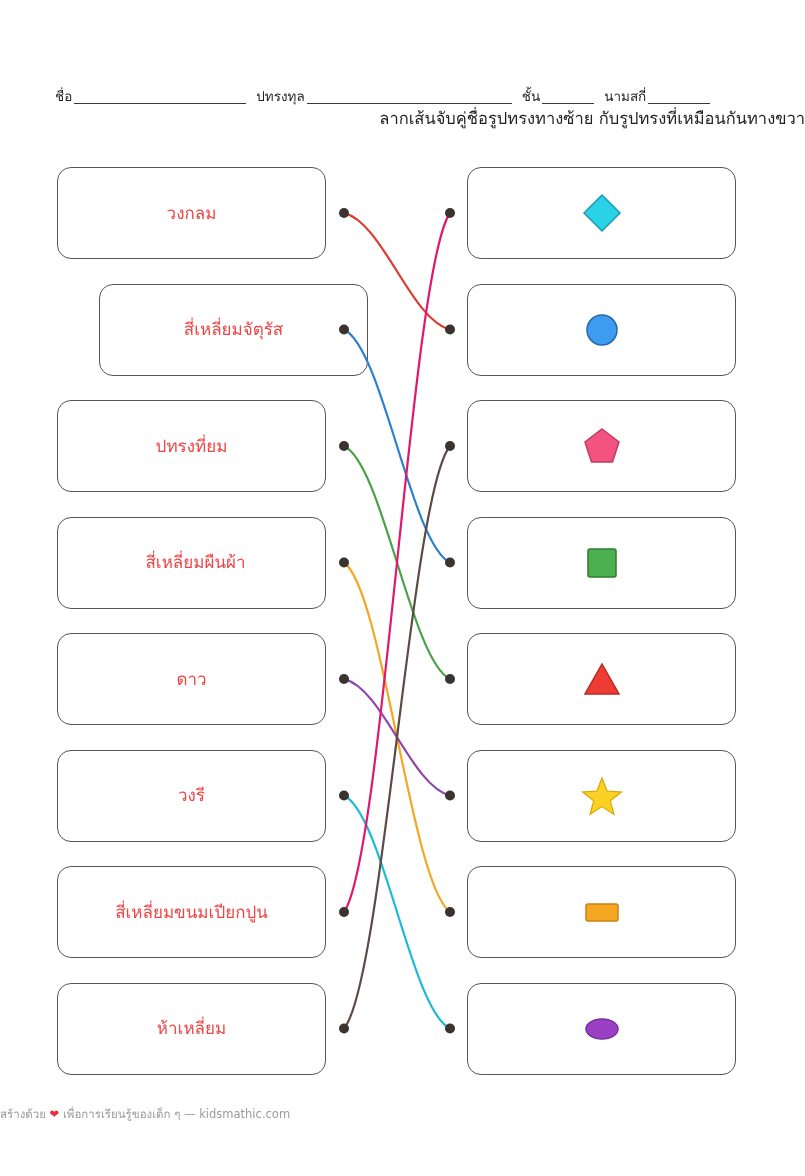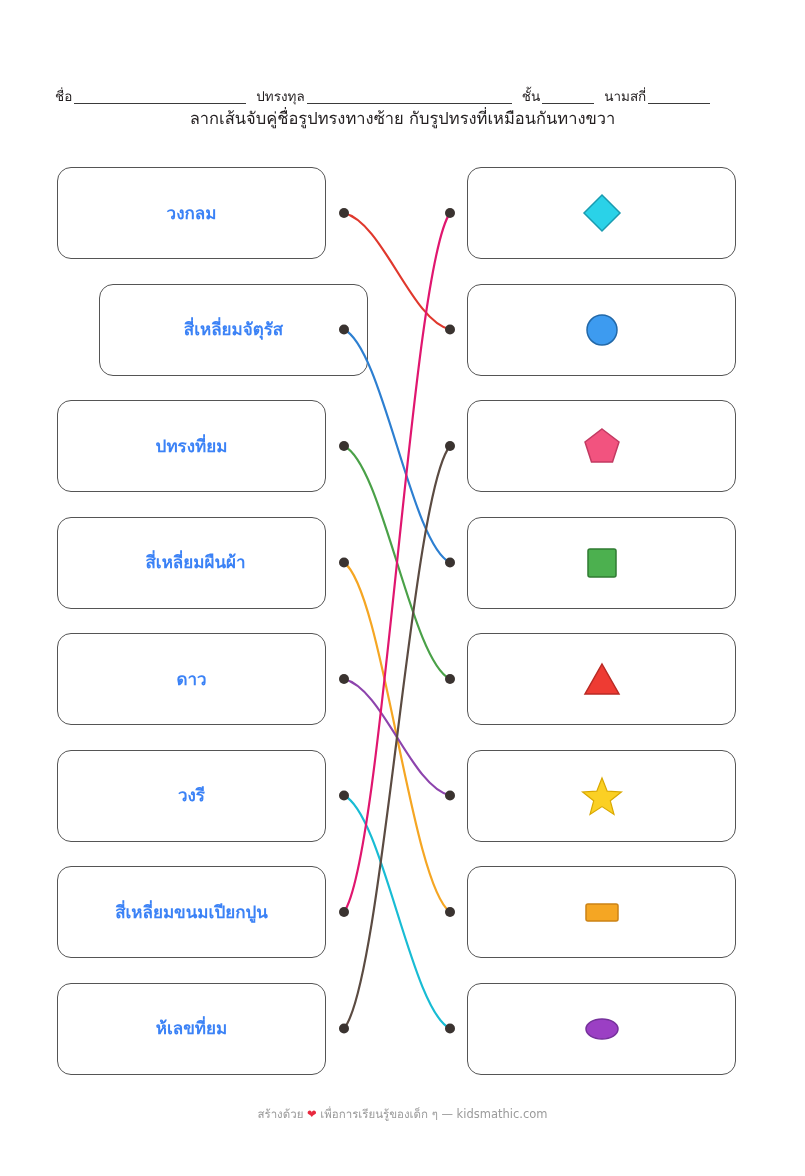--- a/index.html
+++ b/index.html
@@ -50,21 +50,21 @@
   .rule.r3 { width: 52px; }
   .rule.r4 { width: 62px; }
   .gap { width: 10px; flex: 0 0 auto; }
 
   
   .instruction {
     position: absolute;
     top: 105px;
     left: 0;
     width: 805px;
-    text-align: center;
+    text-align: right;
     font-size: 16.5px;
     color: #231f20;
   }
 
   
   .card {
     position: absolute;
     box-sizing: border-box;
     border: 1.3px solid #555;
     border-radius: 14px;
@@ -78,22 +78,22 @@
     width: 269px;
     height: 92px;
   }
   .card.right {
     left: 467px;
     width: 269px;
     height: 92px;
   }
   .card-label {
     font-size: 17px;
-    font-weight: bold;
-    color: #3b82f6;
+    font-weight: normal;
+    color: #ef4444;
     text-align: right;
     line-height: 1.3;
   }
 
   
   .shape-wrap {
     width: 44px;
     height: 44px;
     display: flex;
     align-items: center;
@@ -108,21 +108,20 @@
     height: 1176px;
     pointer-events: none;
   }
 
   
   .footer {
     position: absolute;
     top: 1105px;
     left: 0;
     width: 805px;
-    text-align: center;
     font-size: 11.5px;
     color: #9b9b9b;
   }
   .footer .heart { color: #e8293f; }
 </style>
 </head>
 <body>
 
 <div class="page">
 
@@ -158,21 +157,21 @@
       <div class="card left" style="top: 633px;">
         <div class="card-label">ดาว</div>
       </div>
       <div class="card left" style="top: 749.5px;">
         <div class="card-label">วงรี</div>
       </div>
       <div class="card left" style="top: 866px;">
         <div class="card-label">สี่เหลี่ยมขนมเปียกปูน</div>
       </div>
       <div class="card left" style="top: 982.5px;">
-        <div class="card-label">ห้เลขที่ยม</div>
+        <div class="card-label">ห้าเหลี่ยม</div>
       </div>
       <div class="card right" style="top: 167px;">
         <div class="shape-wrap">
           <svg width="44" height="44" viewBox="0 0 44 44">
             <polygon points="22,4 40,22 22,40 4,22" fill="#2ad2e8" stroke="#1a9bb0" stroke-width="1.5"></polygon>
           </svg>
         </div>
       </div>
       <div class="card right" style="top: 283.5px;">
         <div class="shape-wrap">

